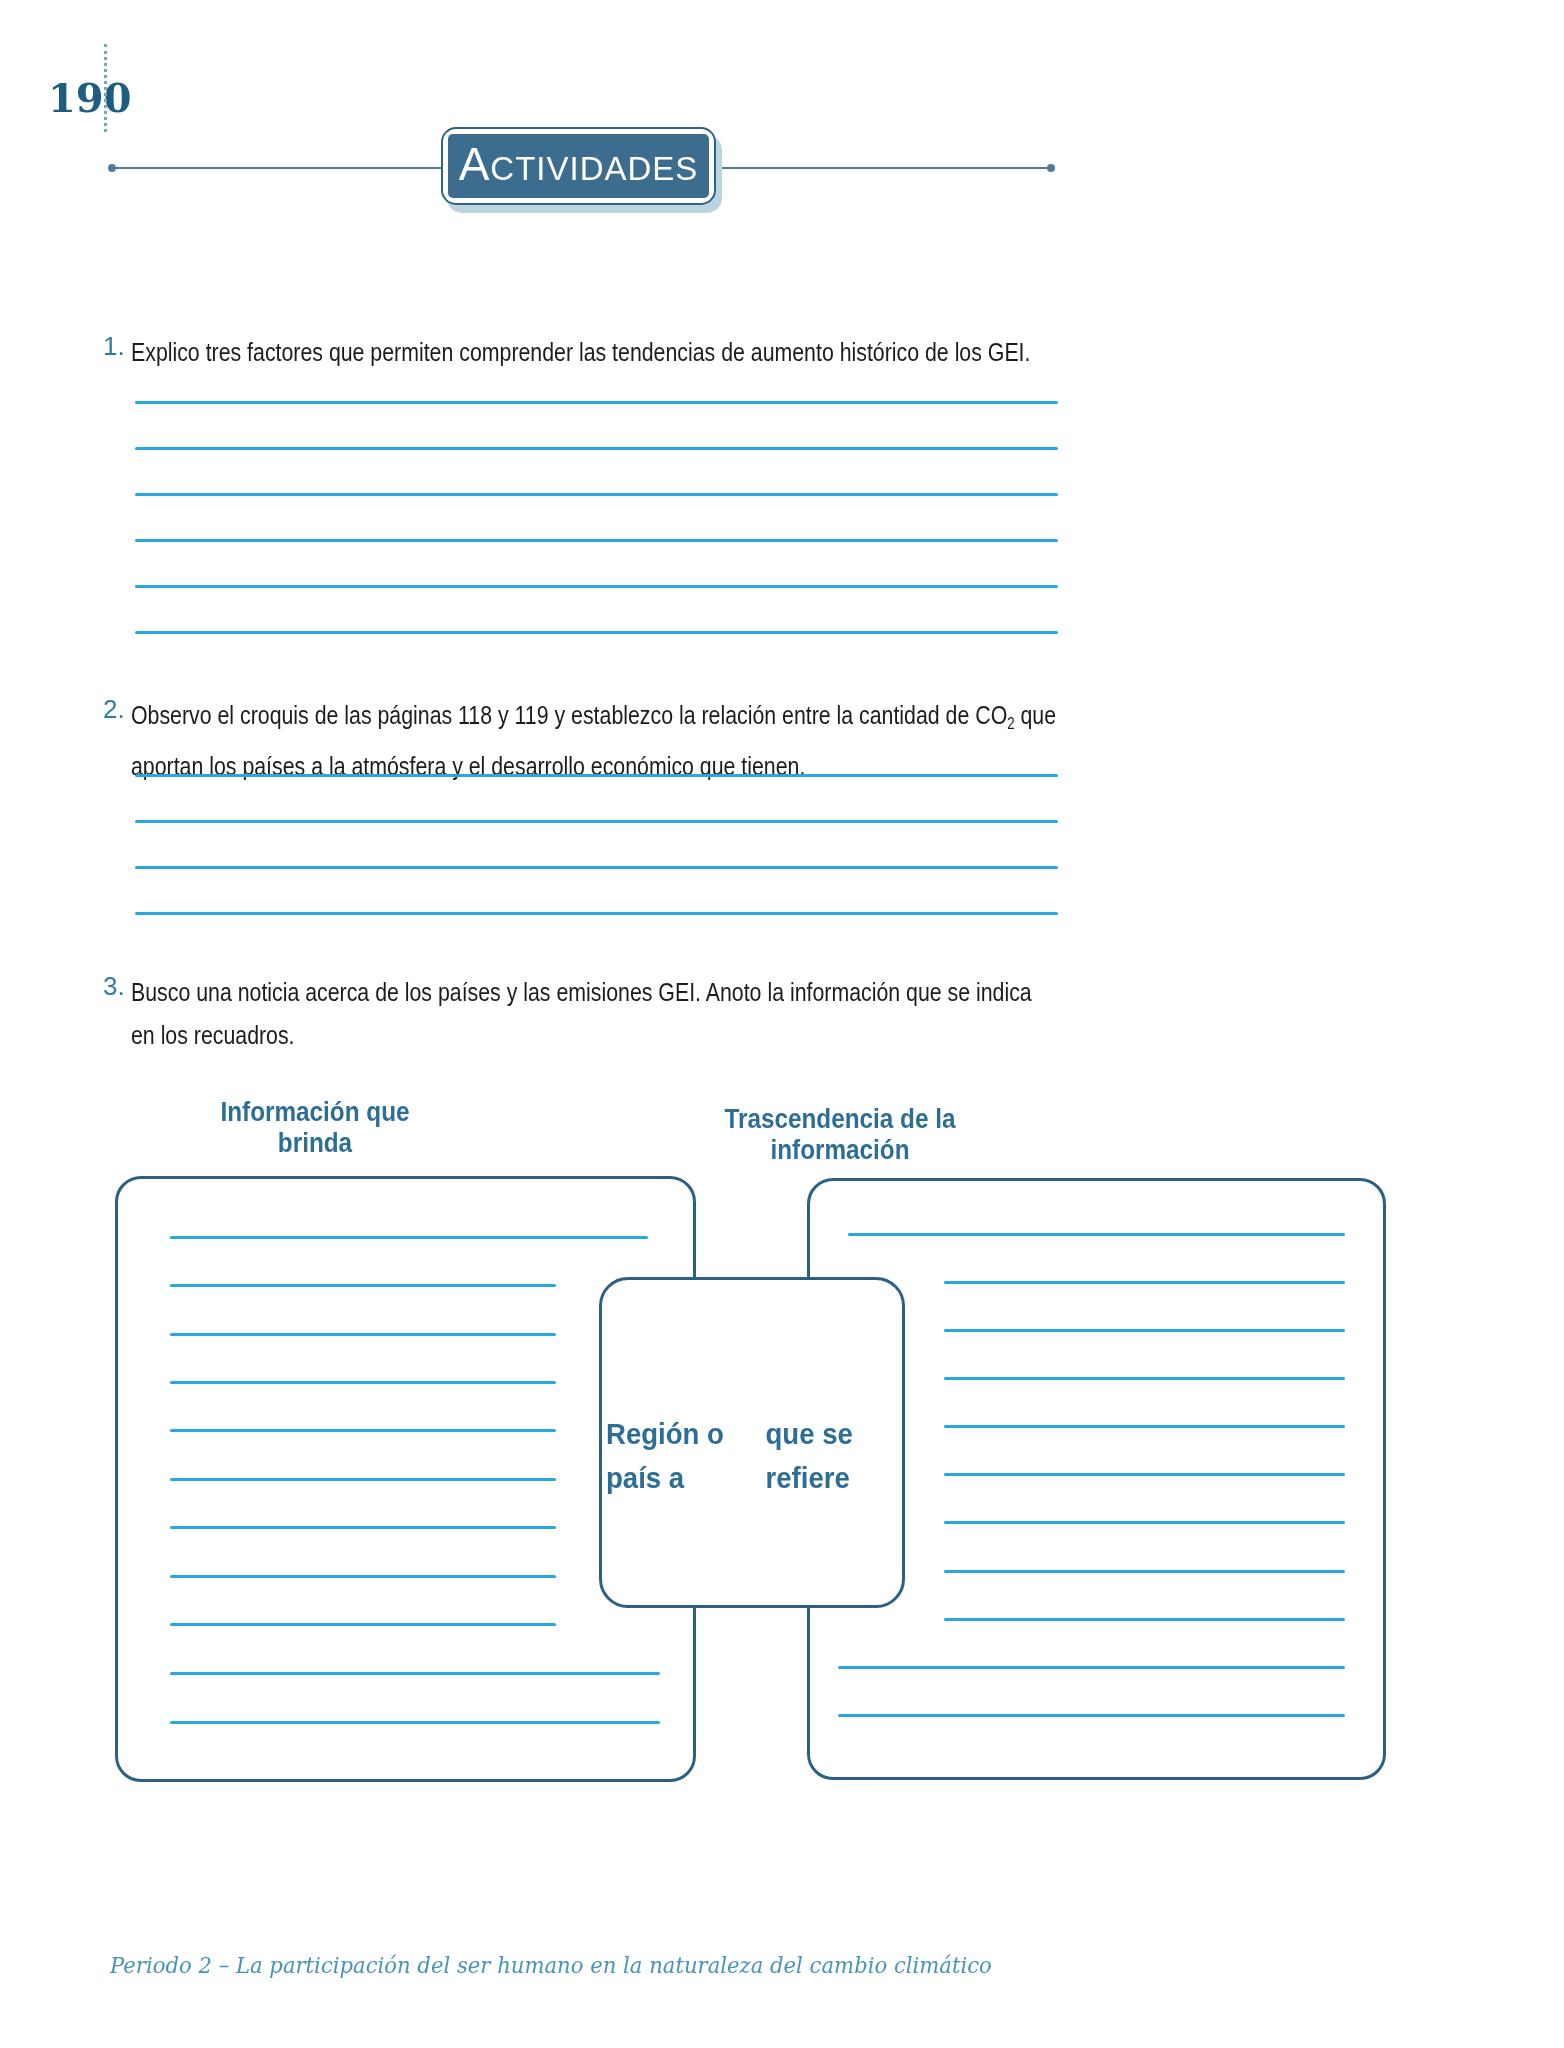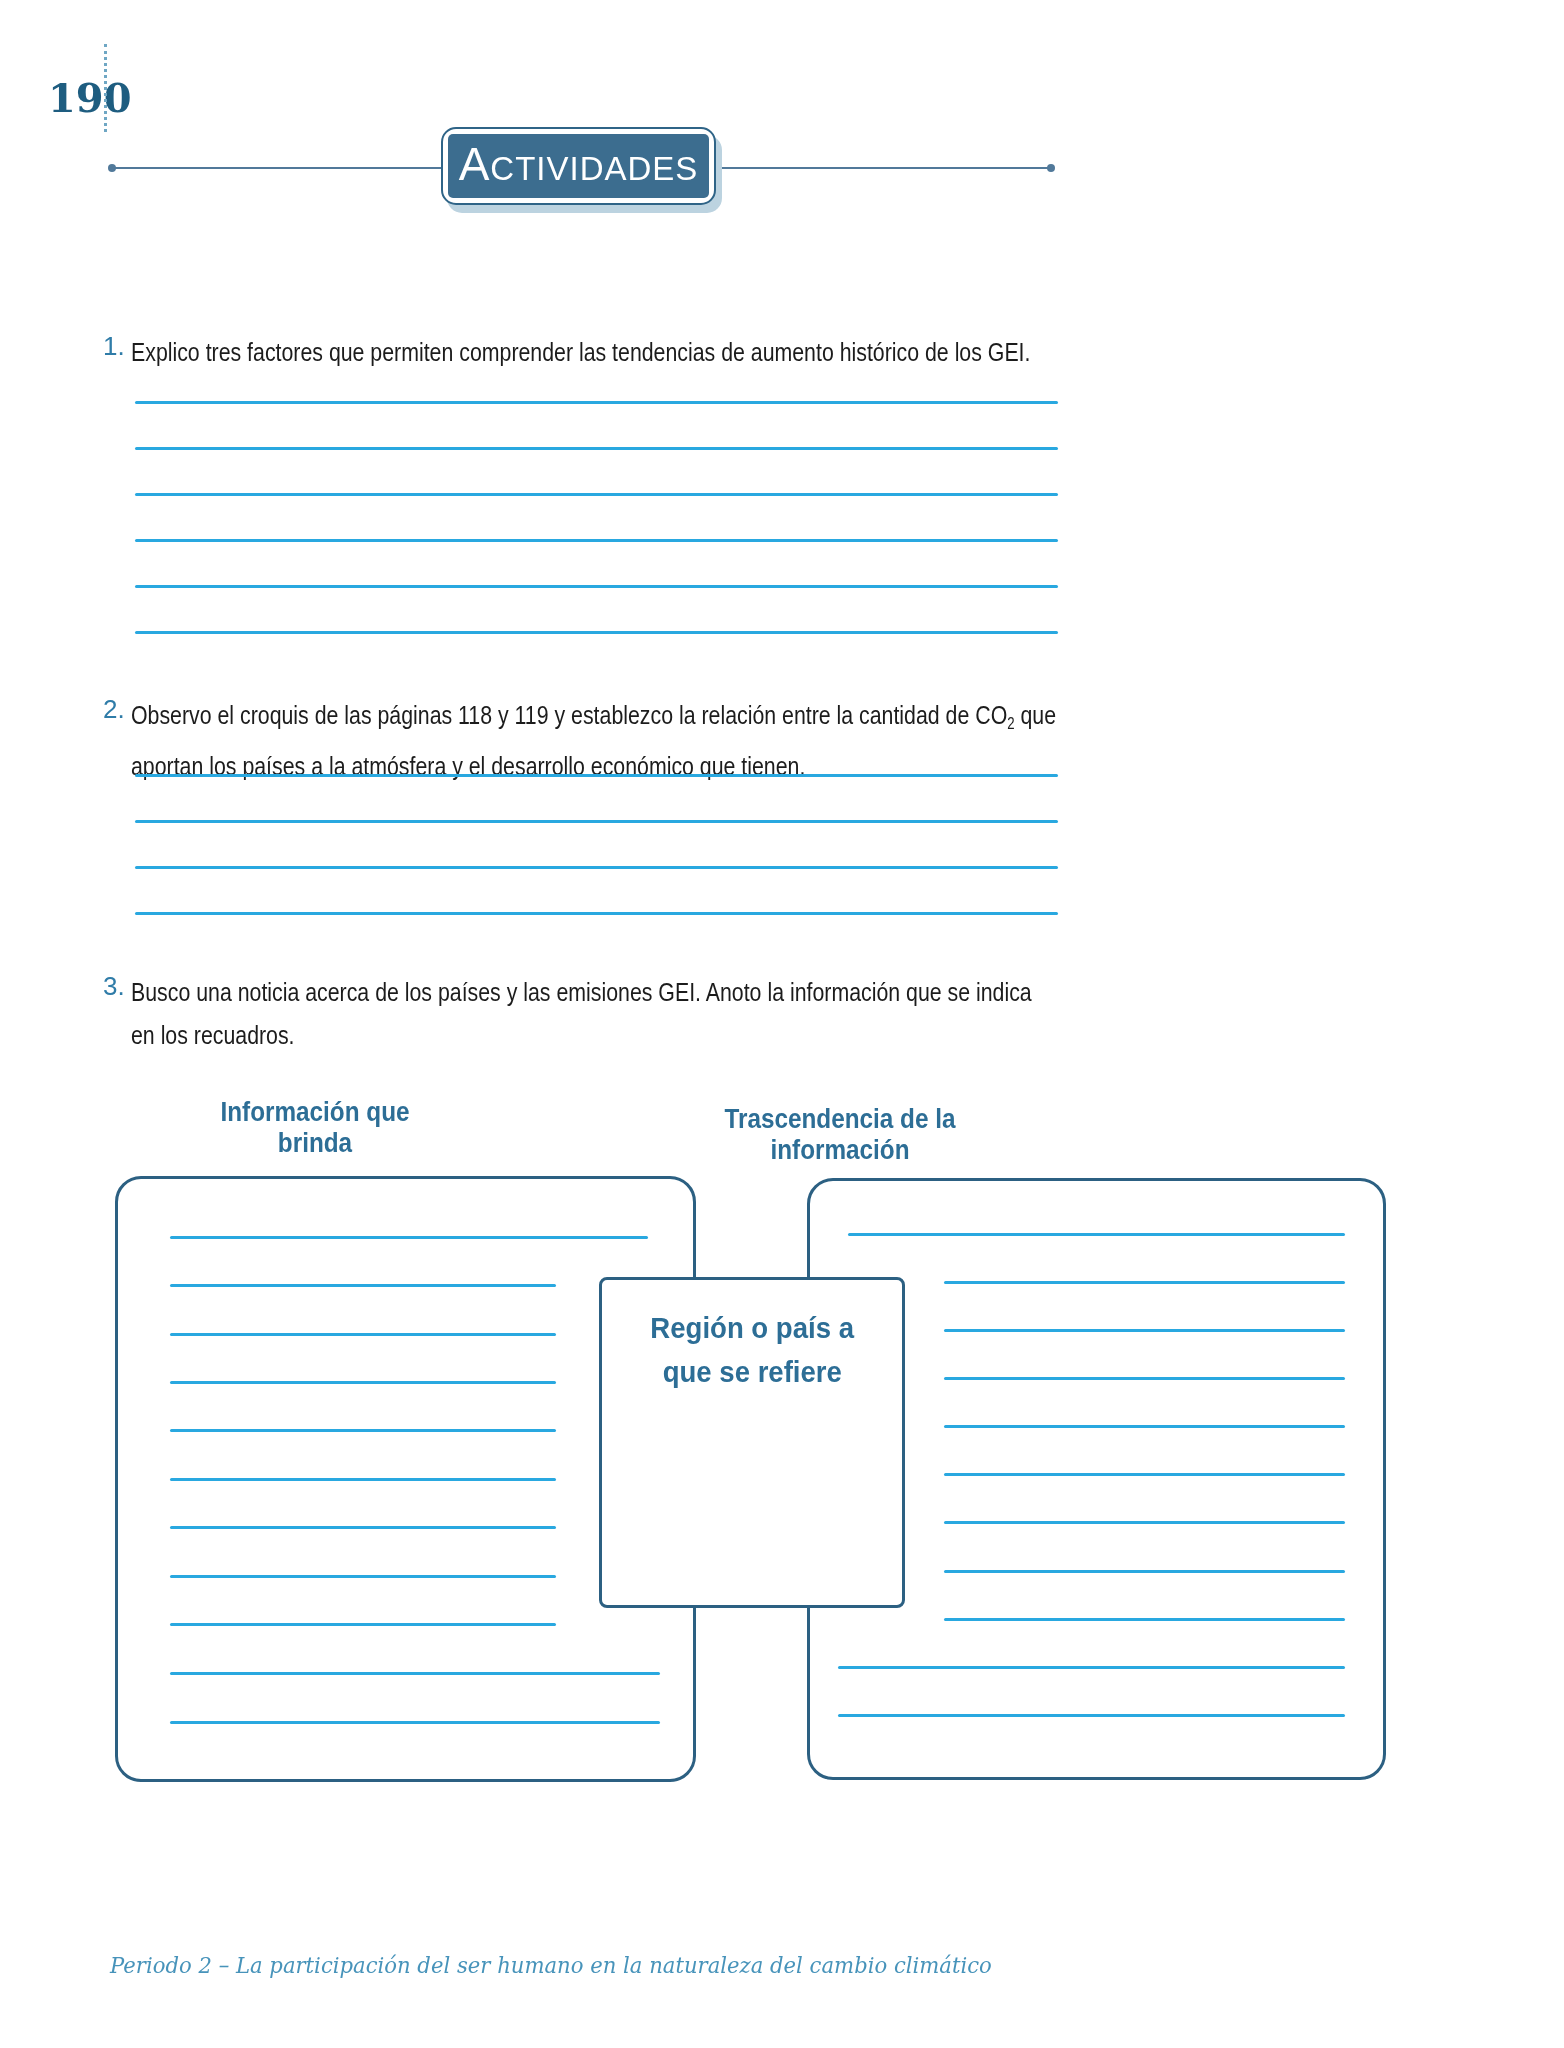--- a/index.html
+++ b/index.html
@@ -39,22 +39,22 @@
 
   .col-header{position:absolute;font-size:27px;font-weight:bold;color:var(--head-blue);
         text-align:center;transform:scaleX(0.9);}
 
   .big-box{position:absolute;border:3px solid var(--border-blue);border-radius:26px;
         background:transparent;z-index:1;}
   .box-left{left:115px;top:1176px;width:575px;height:600px;}
   .box-right{left:807px;top:1178px;width:573px;height:596px;}
 
   .center-box{position:absolute;left:599px;top:1277px;width:306px;height:331px;background:#ffffff;
-        border:3px solid var(--border-blue);border-radius:8px;z-index:5;box-sizing:border-box;
-        display:flex;flex-direction:column;align-items:center;padding-top:26px;}
+        border:3px solid var(--border-blue);border-radius:29px;z-index:5;box-sizing:border-box;
+        display:flex;align-items:center;padding-top:26px;}
   .center-box .cb-line{font-size:29px;font-weight:bold;color:var(--head-blue);line-height:44px;
         transform:scaleX(0.95);}
 
   .footer-text{position:absolute;left:110px;top:1952px;font-family:"DejaVu Serif",serif;
         font-style:italic;font-size:23px;color:var(--footer-blue);white-space:nowrap;
         transform:scaleX(0.92);transform-origin:0 0;}
 </style>
 </head>
 <body>
 

